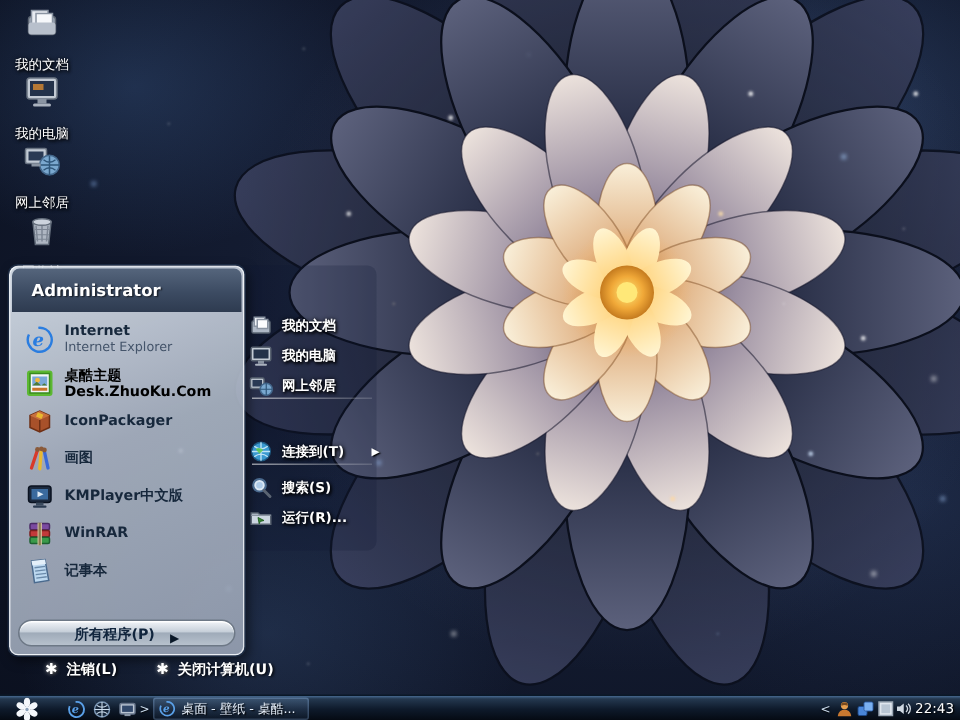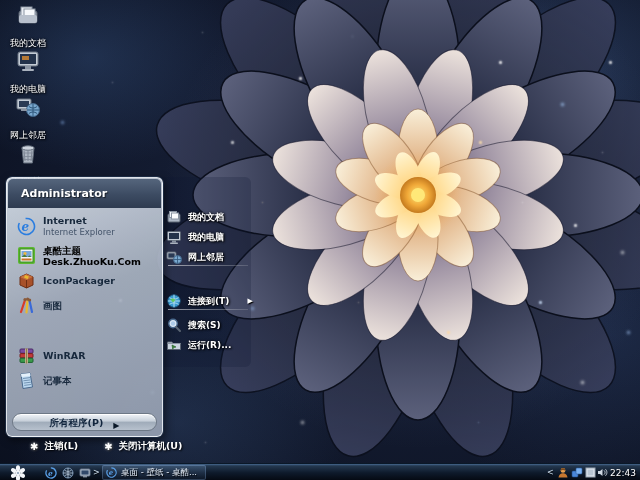--- a/index.html
+++ b/index.html
@@ -311,20 +311,32 @@
               <path d="M9.5 16.5 L10.5 3.5" stroke="#e8b830" stroke-width="2.2" stroke-linecap="round"></path>
               <path d="M15 16 L12.5 4.5" stroke="#3a6ad8" stroke-width="2.2" stroke-linecap="round"></path>
               <circle cx="8" cy="3.6" r="1.6" fill="#8a5a3a"></circle>
               <circle cx="10.6" cy="3.2" r="1.6" fill="#8a5a3a"></circle>
               <circle cx="12.6" cy="4" r="1.6" fill="#8a5a3a"></circle>
             </svg>
         </span>
         <span class="txt">画图</span>
       </div>
 
+      <div class="sm-item" style="top:140px">
+        <span class="ig">
+          <svg width="19" height="19" viewBox="0 0 19 19">
+              <rect x="2" y="3" width="15" height="11" rx="2" fill="#1c2a3e" stroke="#0a1220"></rect>
+              <rect x="4" y="5" width="11" height="7" fill="#3a6a9e"></rect>
+              <path d="M8 6.5 L12 8.5 L8 10.5 Z" fill="#dce8f4"></path>
+              <rect x="7" y="14" width="5" height="2" fill="#3a4a5e"></rect>
+              <rect x="5" y="16" width="9" height="1.5" rx=".7" fill="#2a3a50"></rect>
+            </svg>
+        </span>
+        <span class="txt">KMPlayer中文版</span>
+      </div>
 
       <div class="sm-item" style="top:165px">
         <span class="ig">
           <svg width="19" height="19" viewBox="0 0 19 19">
               <rect x="3" y="3" width="13" height="4.2" rx="1" fill="#7a4aa0" stroke="#4a2a66"></rect>
               <rect x="3" y="7.6" width="13" height="4.2" rx="1" fill="#c23a3a" stroke="#7a1e1e"></rect>
               <rect x="3" y="12.2" width="13" height="4.2" rx="1" fill="#3a9a4a" stroke="#1e6030"></rect>
               <rect x="8" y="2.5" width="3" height="15" fill="#d8c8a0" opacity=".85"></rect>
               <rect x="8.8" y="2.5" width="1.4" height="15" fill="#8a7a50"></rect>
             </svg>

